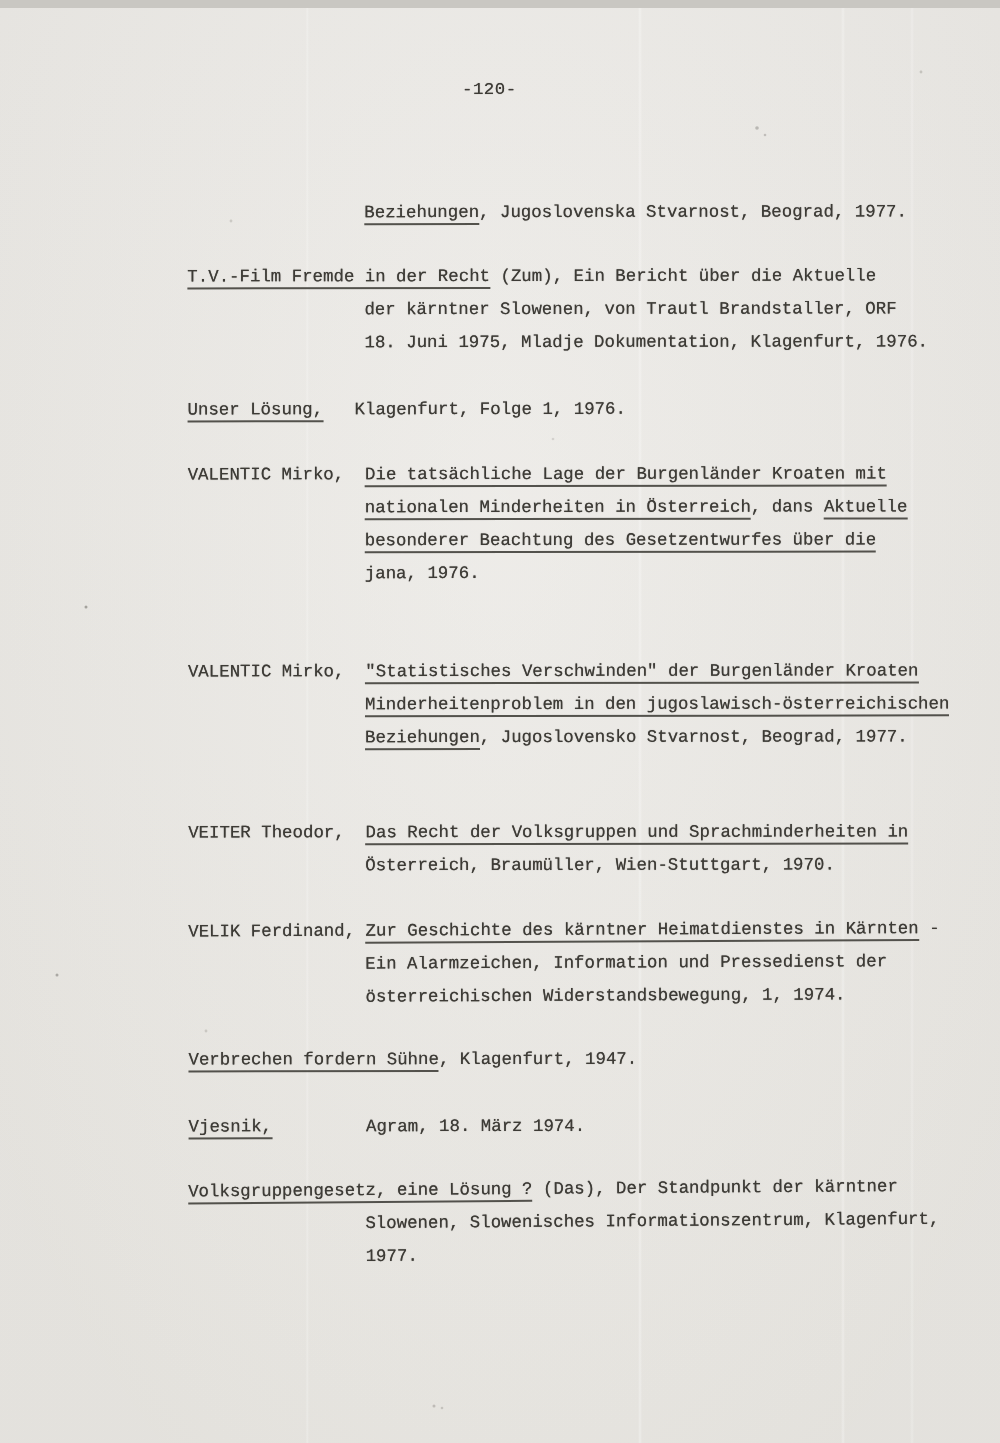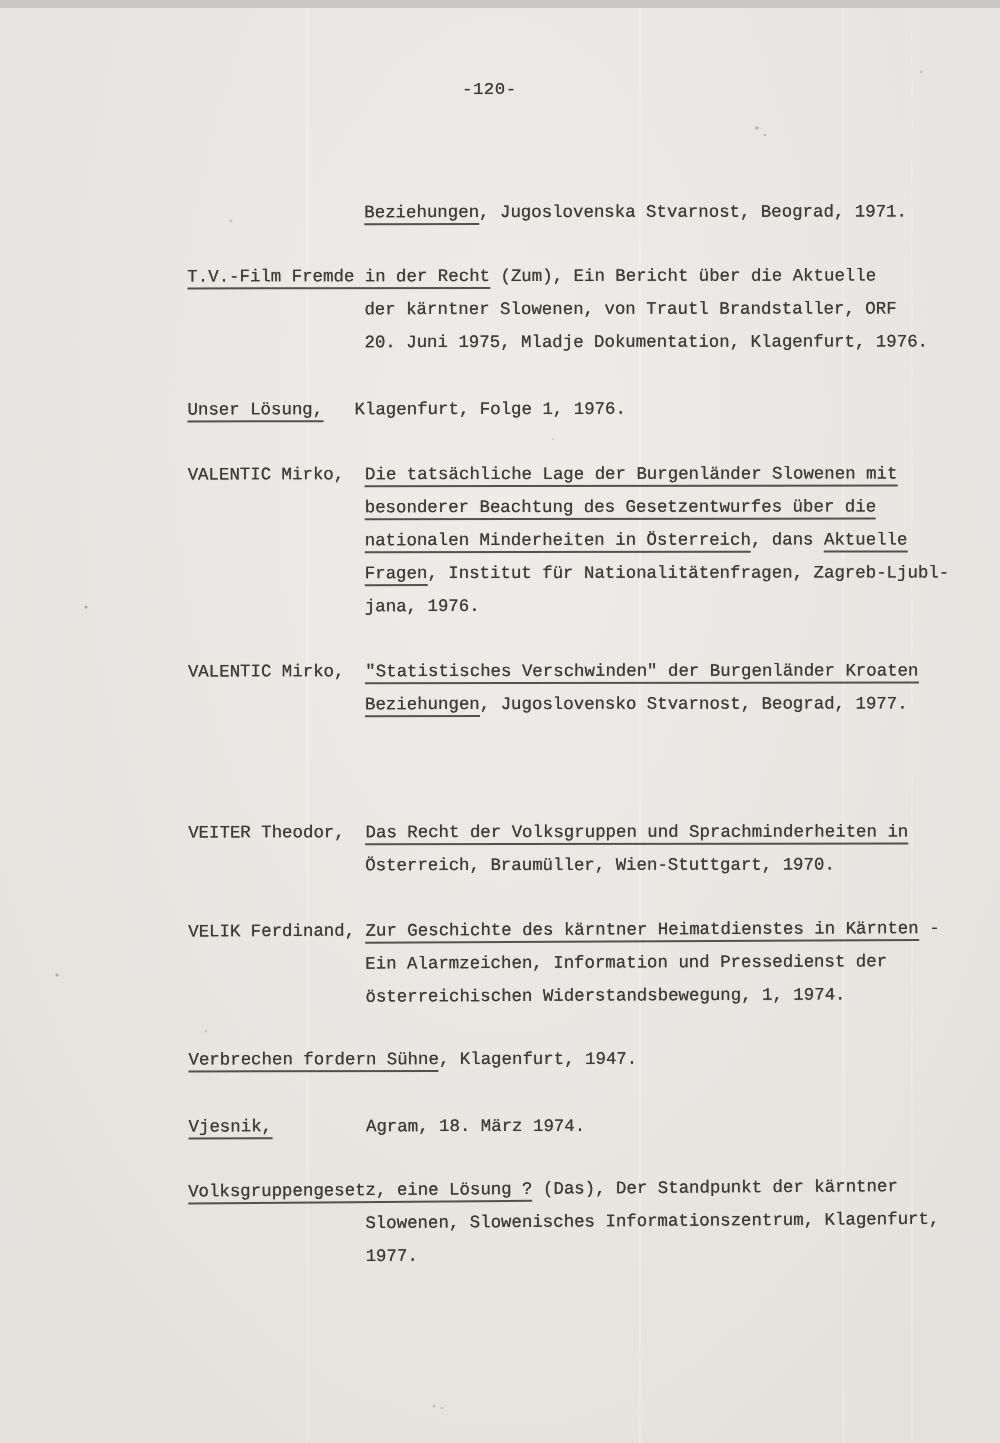--- a/index.html
+++ b/index.html
@@ -77,39 +77,39 @@
   }
 </style>
 </head>
 <body>
 
 <div class="page" id="page" style="color: rgb(61, 59, 54);">
   <div class="pagenum">-120-</div>
 
   <div class="bib" id="bib">
       <div class="entry" style="top: 188px;">
-        <div class="line hang"><span class="u">Beziehungen</span><span>, Jugoslovenska Stvarnost, Beograd, 1971.</span></div>
+        <div class="line hang"><span class="u">Beziehungen</span><span>, Jugoslovenska Stvarnost, Beograd, 1977.</span></div>
       </div>
       <div class="entry" style="top: 252px;">
         <div class="line"><span class="u">T.V.-Film Fremde in der Recht</span><span> (Zum), Ein Bericht über die Aktuelle</span></div>
         <div class="line hang"><span>der kärntner Slowenen, von Trautl Brandstaller, ORF</span></div>
-        <div class="line hang"><span>20. Juni 1975, Mladje Dokumentation, Klagenfurt, 1976.</span></div>
+        <div class="line hang"><span>18. Juni 1975, Mladje Dokumentation, Klagenfurt, 1976.</span></div>
       </div>
       <div class="entry" style="top: 385px;">
         <div class="line"><span class="u">Unser Lösung,</span><span>   Klagenfurt, Folge 1, 1976.</span></div>
       </div>
       <div class="entry" style="top: 450px;">
-        <div class="line"><span>VALENTIC Mirko,  </span><span class="u">Die tatsächliche Lage der Burgenländer Slowenen mit</span></div>
+        <div class="line"><span>VALENTIC Mirko,  </span><span class="u">Die tatsächliche Lage der Burgenländer Kroaten mit</span></div>
+        <div class="line hang"><span class="u">nationalen Minderheiten in Österreich</span><span>, dans </span><span class="u">Aktuelle</span></div>
         <div class="line hang"><span class="u">besonderer Beachtung des Gesetzentwurfes über die</span></div>
-        <div class="line hang"><span class="u">nationalen Minderheiten in Österreich</span><span>, dans </span><span class="u">Aktuelle</span></div>
-        <div class="line hang"><span class="u">Fragen</span><span>, Institut für Nationalitätenfragen, Zagreb-Ljubl-</span></div>
         <div class="line hang"><span>jana, 1976.</span></div>
       </div>
       <div class="entry" style="top: 647px;">
         <div class="line"><span>VALENTIC Mirko,  </span><span class="u">"Statistisches Verschwinden" der Burgenländer Kroaten</span></div>
+        <div class="line hang"><span class="u">Minderheitenproblem in den jugoslawisch-österreichischen</span></div>
         <div class="line hang"><span class="u">Beziehungen</span><span>, Jugoslovensko Stvarnost, Beograd, 1977.</span></div>
       </div>
       <div class="entry" style="top: 808px;">
         <div class="line"><span>VEITER Theodor,  </span><span class="u">Das Recht der Volksgruppen und Sprachminderheiten in</span></div>
         <div class="line hang"><span>Österreich, Braumüller, Wien-Stuttgart, 1970.</span></div>
       </div>
       <div class="entry" style="top: 907px;">
         <div class="line"><span>VELIK Ferdinand, </span><span class="u">Zur Geschichte des kärntner Heimatdienstes in Kärnten</span><span> -</span></div>
         <div class="line hang"><span>Ein Alarmzeichen, Information und Pressedienst der</span></div>
         <div class="line hang"><span>österreichischen Widerstandsbewegung, 1, 1974.</span></div>

